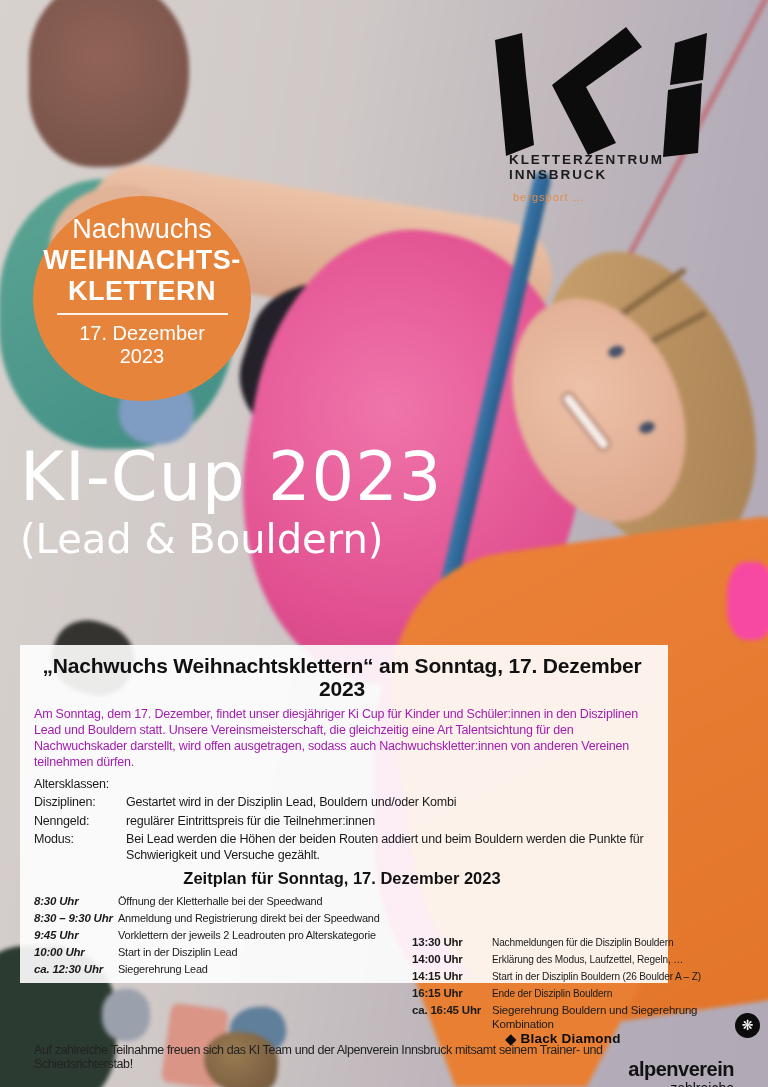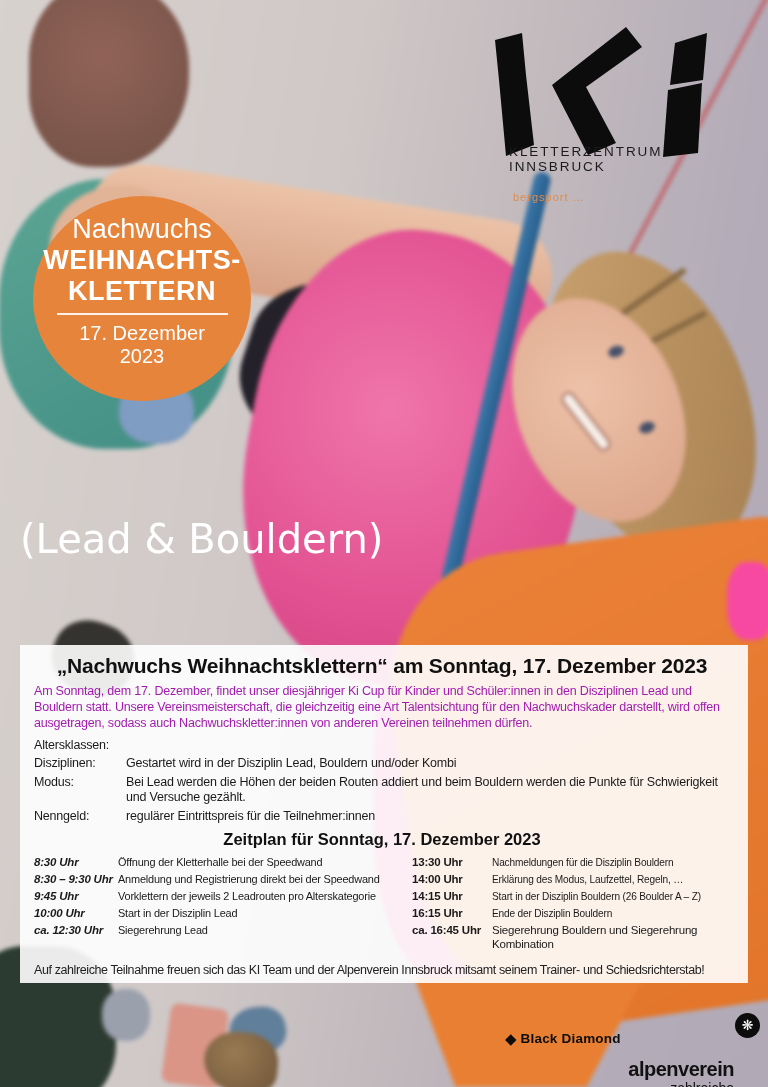--- a/index.html
+++ b/index.html
@@ -14,42 +14,42 @@
   .blob{position:absolute;}
   
   .badge{position:absolute;left:33px;top:196px;width:218px;height:205px;border-radius:50%;
          background:#e6843c;color:#fff;text-align:center;padding-top:18px;z-index:6;}
   .badge .l1{font-size:27px;line-height:31px;}
   .badge .l2,.badge .l3{font-size:27px;line-height:31px;font-weight:bold;letter-spacing:.5px;}
   .badge .div{width:171px;height:2px;background:rgba(255,255,255,.9);margin:6px auto 7px;}
   .badge .d{font-size:20px;line-height:23px;}
   
   .ki-logo{position:absolute;left:490px;top:25px;width:240px;height:140px;z-index:7;}
-  .brand-name{position:absolute;left:509px;top:144px;width:250px;font-size:13.5px;font-weight:normal;
+  .brand-name{position:absolute;left:509px;top:152px;width:250px;font-size:13.5px;font-weight:bold;
               letter-spacing:1.9px;color:#1b1b1b;z-index:7;}
   .brand-tagline{position:absolute;left:513px;top:191px;font-size:11px;color:#de8c4c;
                  letter-spacing:1px;filter:blur(.7px);z-index:7;}
   
   .hero-title{position:absolute;left:20px;top:438px;font-family:"DejaVu Sans",sans-serif;
               font-size:67px;color:#fff;letter-spacing:1px;z-index:7;}
   .hero-sub{position:absolute;left:20px;top:516px;font-family:"DejaVu Sans",sans-serif;
             font-size:40px;color:#fff;z-index:7;}
   
-  .panel{position:absolute;left:20px;top:645px;width:728px;height:338px;
+  .panel{position:absolute;left:20px;top:645px;width:648px;height:338px;
          background:rgba(255,255,255,.9);color:#1a1a1a;padding:9px 18px 6px 14px;z-index:5;}
   .p-head{text-align:center;font-size:21px;font-weight:bold;line-height:23px;margin-bottom:6px;
           letter-spacing:-.2px;color:#111;}
   .p-intro{font-size:12.5px;line-height:16px;letter-spacing:-.2px;margin-bottom:7px;color:#a21caf;}
   .drow{display:flex;margin-bottom:2.5px;line-height:15.8px;font-size:12.5px;letter-spacing:-.2px;}
   .dl{flex:0 0 92px;font-weight:normal;}
   .dv{flex:1;}
   .s-head{text-align:center;font-size:16.5px;font-weight:bold;margin:6px 0 6px;color:#111;}
   .sched{display:flex;}
   .scol{flex:0 0 378px;}
-  .scol2{flex:1;}
+  .scol2{flex:1;margin-top:41px;}
   .srow{display:flex;margin-bottom:3px;line-height:14px;font-size:11.5px;letter-spacing:-.2px;}
   .st{flex:0 0 84px;font-weight:bold;white-space:nowrap;font-style:italic;}
   .st2{flex:0 0 80px;font-weight:bold;white-space:nowrap;}
   .se{white-space:nowrap;transform:scaleX(.95);transform-origin:0 50%;}
   .se2{white-space:nowrap;transform:scaleX(.88);transform-origin:0 50%;}
   .sew{white-space:normal;width:218px;}
   .closing{font-size:12.5px;letter-spacing:-.4px;margin-top:9px;color:#222;}
   
   .foot-info{position:absolute;left:30px;top:1043px;font-size:10.5px;letter-spacing:.2px;
              color:rgba(255,255,255,.8);z-index:7;white-space:nowrap;}
@@ -112,40 +112,41 @@
 
   <div class="badge">
     <div class="l1">Nachwuchs</div>
     <div class="l2">WEIHNACHTS-</div>
     <div class="l3">KLETTERN</div>
     <div class="div"></div>
     <div class="d">17. Dezember</div>
     <div class="d">2023</div>
   </div>
 
+  <div class="hero-title">KI-Cup 2023</div>
   <div class="hero-sub">(Lead &amp; Bouldern)</div>
 
   <div class="panel">
     <div class="p-head">„Nachwuchs Weihnachtsklettern“ am Sonntag, 17. Dezember 2023</div>
     <div class="p-intro">Am Sonntag, dem 17. Dezember, findet unser diesjähriger Ki Cup für Kinder und Schüler:innen in den Disziplinen Lead und Bouldern statt. Unsere Vereinsmeisterschaft, die gleichzeitig eine Art Talentsichtung für den Nachwuchskader darstellt, wird offen ausgetragen, sodass auch Nachwuchskletter:innen von anderen Vereinen teilnehmen dürfen.</div>
 
     <div class="drow">
         <span class="dl">Altersklassen:</span>
       </div>
     <div class="drow">
         <span class="dl">Disziplinen:</span>
         <span class="dv">Gestartet wird in der Disziplin Lead, Bouldern und/oder Kombi</span>
       </div>
     <div class="drow">
+        <span class="dl">Nenngeld:</span>
+        <span class="dv">regulärer Eintrittspreis für die Teilnehmer:innen</span>
+      </div>
+    <div class="drow">
         <span class="dl">Modus:</span>
         <span class="dv">Bei Lead werden die Höhen der beiden Routen addiert und beim Bouldern werden die Punkte für Schwierigkeit und Versuche gezählt.</span>
-      </div>
-    <div class="drow">
-        <span class="dl">Nenngeld:</span>
-        <span class="dv">regulärer Eintrittspreis für die Teilnehmer:innen</span>
       </div>
 
     <div class="s-head">Zeitplan für Sonntag, 17. Dezember 2023</div>
 
     <div class="sched">
       <div class="scol">
         <div class="srow">
             <span class="st">8:30 Uhr</span>
             <span class="se">Öffnung der Kletterhalle bei der Speedwand</span>
           </div>

